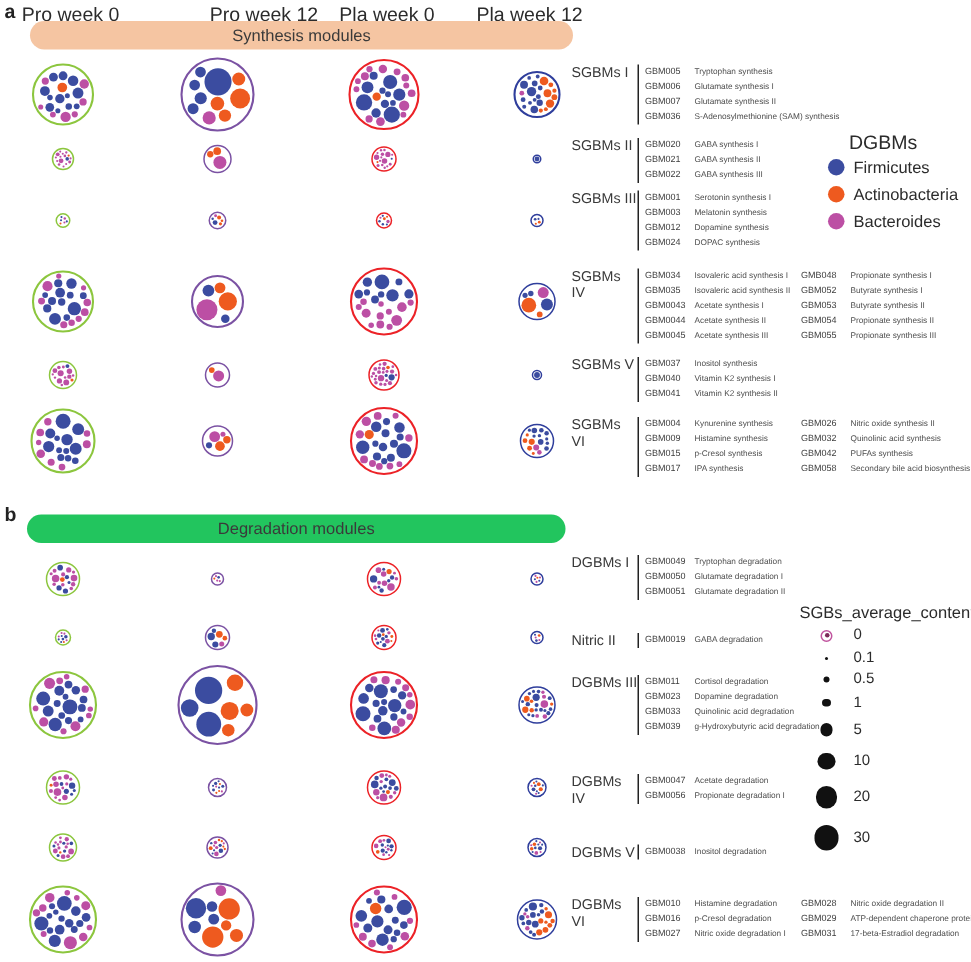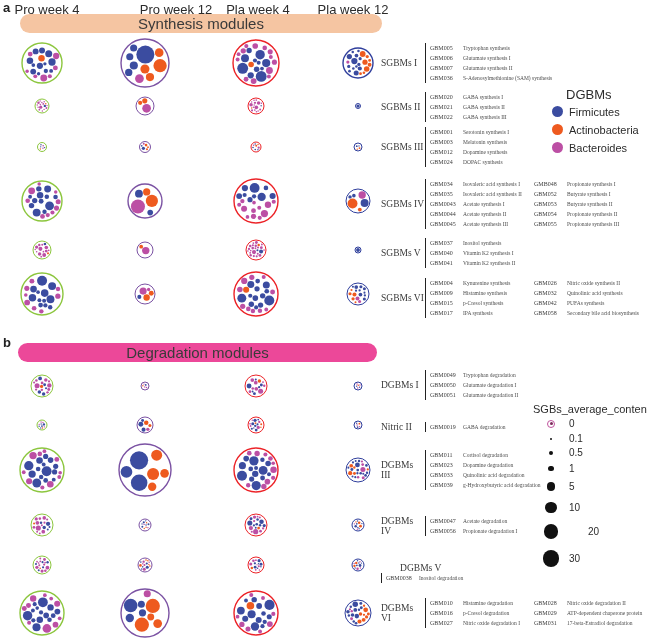--- a/index.html
+++ b/index.html
@@ -1,23 +1,23 @@
 <!DOCTYPE html>
 <html><head>
 <meta charset="utf-8">
 <style>
   html,body{margin:0;padding:0;background:#fff;}
   #page{position:relative;width:647px;height:641px;background:#fff;overflow:hidden;
         font-family:"Liberation Sans",sans-serif;color:#2b2b2b;}
   .panel-label{position:absolute;font-size:13px;font-weight:bold;color:#222;}
   .col-header{position:absolute;top:2px;font-size:13px;color:#2b2b2b;transform:translateX(-50%);white-space:nowrap;}
   .banner{position:absolute;height:19px;border-radius:10px;display:flex;align-items:center;justify-content:center;}
-  .banner span{font-size:15px;color:#3a3a3a;}
+  .banner span{font-size:11px;color:#3a3a3a;}
   #bubble-svg{position:absolute;left:0;top:0;}
-  .module-group{position:absolute;left:381px;display:flex;align-items:center;font-family:Liberation Serif, serif;}
+  .module-group{position:absolute;left:381px;display:flex;align-items:flex-start;}
   .module-label{width:44px;font-size:9.5px;color:#3a3a3a;flex:none;}
   .module-lists{display:flex;border-left:1.5px solid #222;padding-left:4px;}
   .gbm-col{display:flex;flex-direction:column;}
   .gbm-col.first{width:104px;flex:none;}
   .gbm-col.only{width:auto;}
   .gbm-row{height:10px;display:flex;align-items:center;white-space:nowrap;}
   .gbm-code{width:33px;flex:none;font-size:6px;color:#3d3d3d;}
   .gbm-desc{font-size:5.5px;color:#4d4d4d;}
   #phylum-legend{position:absolute;left:552px;top:87px;width:95px;}
   #phylum-legend .title{font-size:13px;color:#2b2b2b;margin-left:14px;}
@@ -33,29 +33,29 @@
   .sz-zero i{display:block;width:3px;height:3px;border-radius:50%;background:#7c2a5a;}
   .sz-val{font-size:10px;color:#2b2b2b;}
 </style>
 </head>
 <body>
 
 <div id="page">
   <div class="panel-label" style="left:3px;top:0px;">a</div>
   <div class="panel-label" style="left:3px;top:335px;">b</div>
 
-  <div class="col-header" style="left:47px;">Pro week 4</div>
+  <div class="col-header" style="left:47px;">Pro week 0</div>
   <div class="col-header" style="left:154px;padding-left:44px;">Pro week 12</div>
-  <div class="col-header" style="left:258px;">Pla week 4</div>
+  <div class="col-header" style="left:258px;">Pla week 0</div>
   <div class="col-header" style="left:353px;text-align:center;">Pla week 12</div>
 
   <div class="banner" id="banner-synthesis" style="left: 20px; top: 14px; width: 362px; background: rgb(245, 197, 162);">
     <span>Synthesis modules</span>
   </div>
-  <div class="banner" id="banner-degradation" style="left: 18px; top: 343px; width: 359px; background: #ec4899;">
+  <div class="banner" id="banner-degradation" style="left: 18px; top: 343px; width: 359px; background: #22c55e;">
     <span>Degradation modules</span>
   </div>
 
   <svg id="bubble-svg" width="647" height="641">
       <g>
         <circle cx="42" cy="63" r="20" fill="#ffffff" stroke="#8cc63e" stroke-width="1.4"></circle>
         <circle cx="29.94" cy="60.70" r="3.26" fill="#3b4ca0"></circle>
         <circle cx="48.72" cy="53.84" r="3.51" fill="#3b4ca0"></circle>
         <circle cx="35.64" cy="51.40" r="2.97" fill="#3b4ca0"></circle>
         <circle cx="45.84" cy="70.97" r="2.16" fill="#3b4ca0"></circle>
@@ -1091,21 +1091,21 @@
               <span class="gbm-code">GBM0047</span>
               <span class="gbm-desc">Acetate degradation</span>
             </div>
             <div class="gbm-row">
               <span class="gbm-code">GBM0056</span>
               <span class="gbm-desc">Propionate degradation I</span>
             </div>
           </div>
         </div>
       </div>
-      <div class="module-group" style="top: 563px; flex-direction: column;">
+      <div class="module-group" style="top: 563px;">
         <div class="module-label">DGBMs V</div>
         <div class="module-lists">
           <div class="gbm-col only">
             <div class="gbm-row">
               <span class="gbm-code">GBM0038</span>
               <span class="gbm-desc">Inositol degradation</span>
             </div>
           </div>
         </div>
       </div>
@@ -1196,21 +1196,21 @@
             <span class="sz-dot" style="width: 8.95797px; height: 8.95797px;"></span>
           </div>
           <span class="sz-val">5</span>
         </div>
         <div class="sz-row" style="height: 22.4175px;">
           <div class="sz-dotbox">
             <span class="sz-dot" style="width: 11.4175px; height: 11.4175px;"></span>
           </div>
           <span class="sz-val">10</span>
         </div>
-        <div class="sz-row" style="height: 25.5523px; gap: 19px;">
+        <div class="sz-row" style="height: 25.5523px;">
           <div class="sz-dotbox">
             <span class="sz-dot" style="width: 14.5523px; height: 14.5523px;"></span>
           </div>
           <span class="sz-val">20</span>
         </div>
         <div class="sz-row" style="height: 27.7711px; align-items: center;">
           <div class="sz-dotbox">
             <span class="sz-dot" style="width: 16.7711px; height: 16.7711px;"></span>
           </div>
           <span class="sz-val">30</span>

